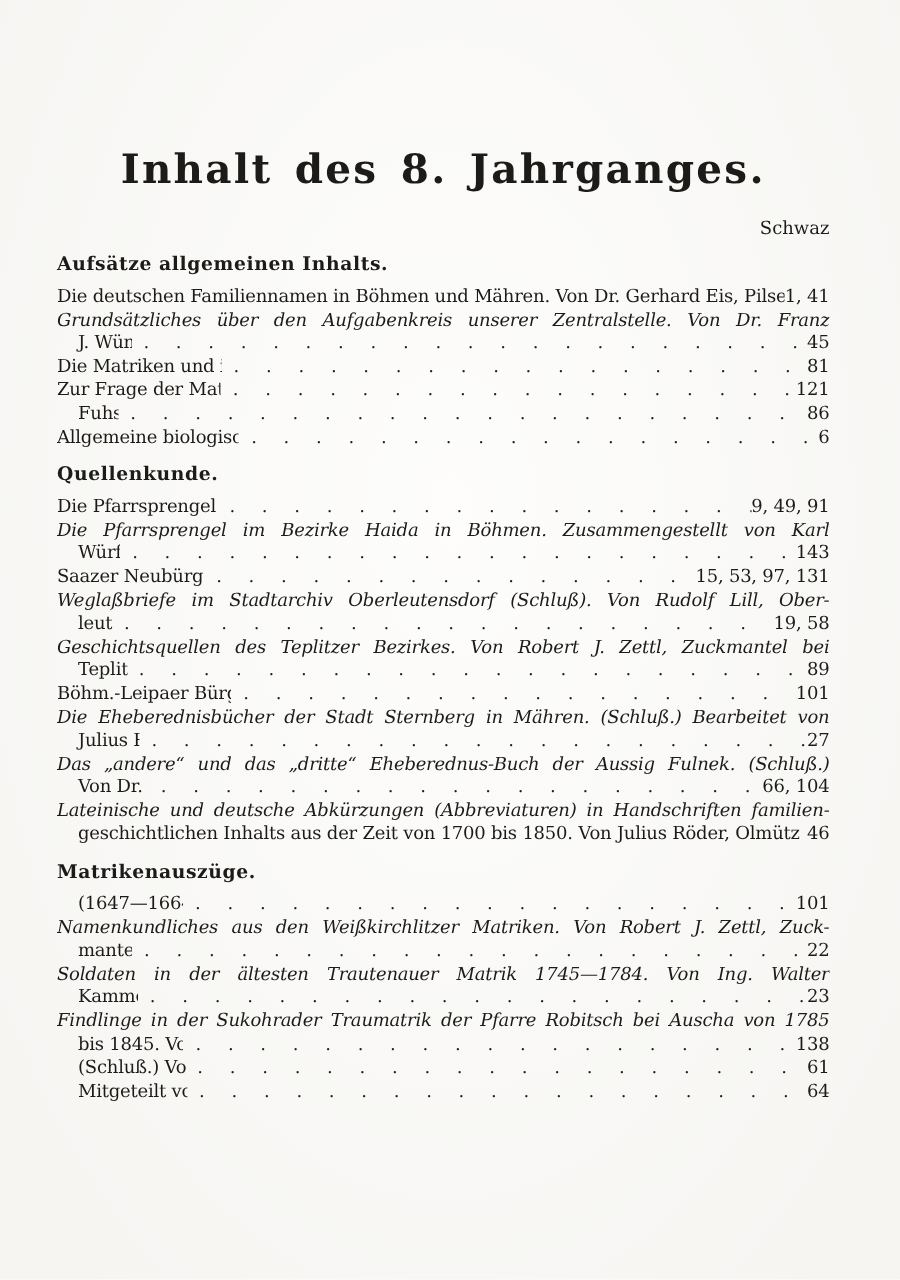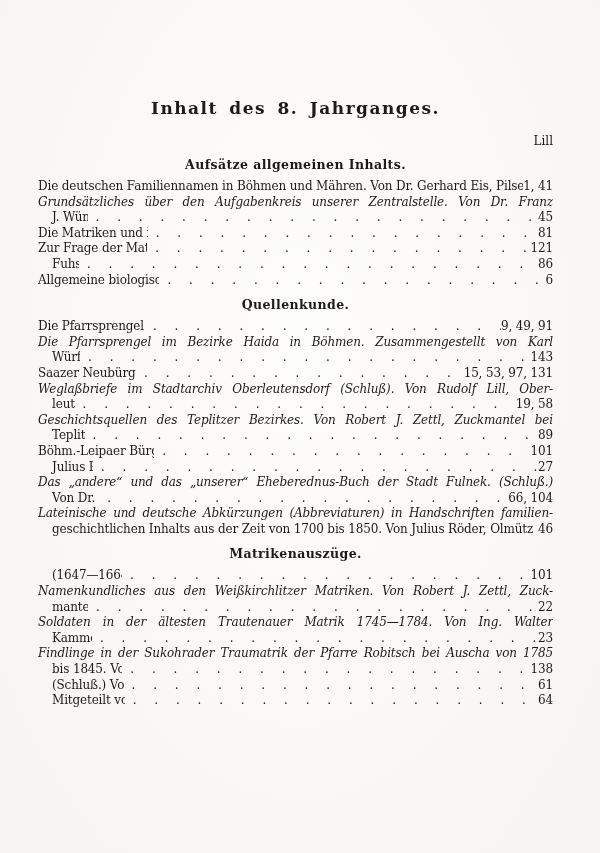--- a/index.html
+++ b/index.html
@@ -16,35 +16,34 @@
   .page{
     box-sizing:border-box;
     width:600px;height:853px;
     padding:98px 47px 0 38px;
     background:
       radial-gradient(ellipse at 50% 40%, rgba(255,255,255,.6), rgba(0,0,0,.018) 90%),
       var(--paper);
   }
   .title{
     margin:0 0 16px 0;
-    font-size:17px;
+    font-size:27px;
     font-weight:bold;
     text-align:center;
     letter-spacing:1.5px;
     word-spacing:4px;
   }
   .seite-row{
     text-align:right;
     font-size:12px;
     line-height:14px;
     margin:0 0 1px 0;
   }
   .section{margin:0;}
   .section-heading{
-    text-align:center;
     font-weight:bold;
     font-size:12.5px;
     line-height:15px;
     margin:9px 0 7px 0;
     letter-spacing:.4px;
   }
   .entry{margin:0;}
   .line{
     display:flex;
     align-items:baseline;
@@ -76,21 +75,21 @@
     text-align:right;
     flex:0 0 auto;
   }
 </style>
 </head>
 <body>
 
 <div class="page">
   <h1 class="title">Inhalt des 8. Jahrganges.</h1>
   <div class="seite-row">
-    <span>Lill</span>
+    <span>Schwaz</span>
   </div>
   <div>
       <div class="section">
         <div class="section-heading">Aufsätze allgemeinen Inhalts.</div>
         <div class="entry">
           <div class="line">
             <span class="txt">Die deutschen Familiennamen in Böhmen und Mähren. Von Dr. Gerhard Eis, Pilsen</span>
             <span class="gapfill"></span>
             <span class="pages">1, 41</span>
           </div>
@@ -173,28 +172,29 @@
           </div>
         </div>
         <div class="entry">
           <div class="line">
             <span class="txt">Böhm.-Leipaer Bürgerentlassungen. Von Karl J. Bienert, Böhm.-Leipa</span>
             <span class="leader">. . . . . . . . . . . . . . . . . . . . . . . . . . . . . . . . . . . . . . . . . . . . . . . . . . . . . . . . . . . .</span>
             <span class="pages">101</span>
           </div>
         </div>
         <div class="entry">
+          <div class="line just"><span class="txt">Die Eheberednisbücher der Stadt Sternberg in Mähren. (Schluß.) Bearbeitet von</span></div>
           <div class="line cont">
             <span class="txt">Julius Röder, Olmütz</span>
             <span class="leader">. . . . . . . . . . . . . . . . . . . . . . . . . . . . . . . . . . . . . . . . . . . . . . . . . . . . . . . . . . . .</span>
             <span class="pages">27</span>
           </div>
         </div>
         <div class="entry">
-          <div class="line just"><span class="txt">Das „andere“ und das „unserer“ Eheberednus-Buch der Stadt Fulnek. (Schluß.)</span></div>
+          <div class="line just"><span class="txt">Das „andere“ und das „dritte“ Eheberednus-Buch der Aussig Fulnek. (Schluß.)</span></div>
           <div class="line cont">
             <span class="txt">Von Dr. E. F. Oppl, Fulnek</span>
             <span class="leader">. . . . . . . . . . . . . . . . . . . . . . . . . . . . . . . . . . . . . . . . . . . . . . . . . . . . . . . . . . . .</span>
             <span class="pages">66, 104</span>
           </div>
         </div>
         <div class="entry">
           <div class="line just"><span class="txt">Lateinische und deutsche Abkürzungen (Abbreviaturen) in Handschriften familien-</span></div>
           <div class="line cont">
             <span class="txt">geschichtlichen Inhalts aus der Zeit von 1700 bis 1850. Von Julius Röder, Olmütz</span>

